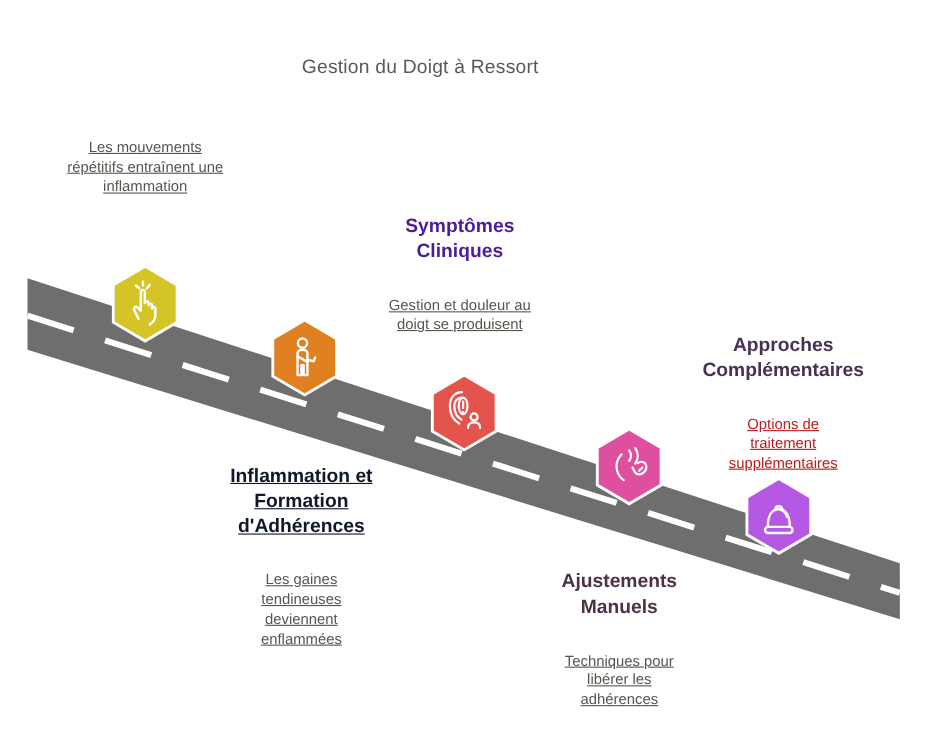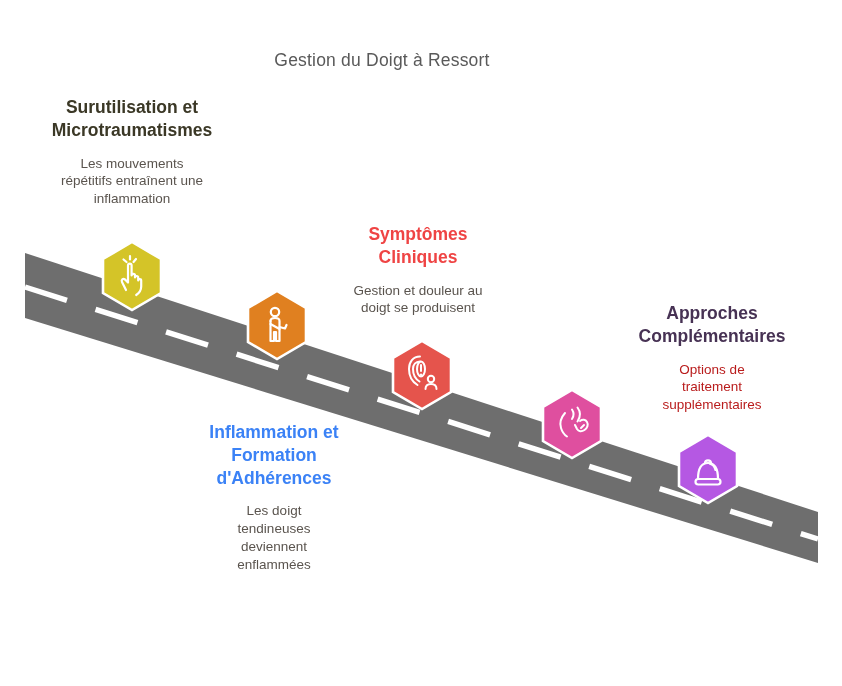--- a/index.html
+++ b/index.html
@@ -11,21 +11,21 @@
     position:absolute;left:0;top:50px;width:764px;text-align:center;
     font-size:17.5px;font-weight:400;letter-spacing:.2px;
   }
   svg.road-layer{position:absolute;left:0;top:0;}
   .hex{position:absolute;width:64px;height:72px;}
   .milestone-label{position:absolute;text-align:center;}
   .milestone-label h2{
     margin:0;font-size:17.5px;line-height:1.3;font-weight:700;
   }
   .milestone-label p{
-    margin:13px auto 0 auto;font-size:13.5px;line-height:1.33;font-weight:400;
+    margin:29px auto 0 auto;font-size:13.5px;line-height:1.33;font-weight:400;text-decoration:underline;
   }
 </style>
 </head>
 <body>
 
 <div class="canvas">
 
   <div class="page-title" style="color: rgb(89, 89, 89);">Gestion du Doigt à Ressort</div>
 
   <svg class="road-layer" width="842" height="686" viewBox="0 0 842 686">
@@ -83,33 +83,36 @@
     <polygon points="32,2 61,19 61,53 32,70 3,53 3,19" stroke-width="2.6" stroke="#ffffff" fill="#b558e3"></polygon>
     <g stroke="#ffffff" fill="none" stroke-width="2.2" stroke-linecap="round" stroke-linejoin="round">
       <path d="M22,46 c0,-10 3.5,-16 10,-16 c6.5,0 10,6 10,16"></path>
       <path d="M29,30 c0,-3.6 6,-3.6 6,0"></path>
       <path d="M39.5,37 c-0.8,-3.5 -2.8,-5.6 -5.5,-6.3"></path>
       <rect x="19.5" y="46" width="25" height="5.5" rx="2.7"></rect>
     </g>
   </svg>
 
   <div class="milestone-label" style="left:42px;top:96px;width:180px">
-    <h2 style="color: rgb(59, 56, 38);">Surutilisation et Microtraumatismes</h2>
     <p style="width: 148px; color: rgb(90, 84, 78);">Les mouvements répétitifs entraînent une inflammation</p>
   </div>
 
   <div class="milestone-label" style="left:209px;top:421px;width:130px">
-    <h2 style="color: #3b82f6;">Inflammation et Formation d'Adhérences</h2>
-    <p style="width: 112px; color: rgb(90, 84, 78);">Les doigt tendineuses deviennent enflammées</p>
+    <h2 style="color: #0f172a; text-decoration: underline;">Inflammation et Formation d'Adhérences</h2>
+    <p style="width: 112px; color: rgb(90, 84, 78);">Les gaines tendineuses deviennent enflammées</p>
   </div>
 
   <div class="milestone-label" style="left:338px;top:194px;width:160px">
-    <h2 style="color: #ef4444; margin-top: 29px;">Symptômes Cliniques</h2>
+    <h2 style="color: #4c1d95;">Symptômes Cliniques</h2>
     <p style="width: 132px; color: rgb(90, 84, 78);">Gestion et douleur au doigt se produisent</p>
   </div>
 
+  <div class="milestone-label" style="left:483px;top:517px;width:160px">
+    <h2 style="color: rgb(76, 50, 70);">Ajustements Manuels</h2>
+    <p style="width: 130px; color: rgb(90, 84, 78);">Techniques pour libérer les adhérences</p>
+  </div>
 
   <div class="milestone-label" style="left:622px;top:302px;width:180px">
     <h2 style="color: rgb(71, 50, 84);">Approches Complémentaires</h2>
     <p style="width: 118px; color: #b91c1c;">Options de traitement supplémentaires</p>
   </div>
 
 </div>
 
 </body></html>

